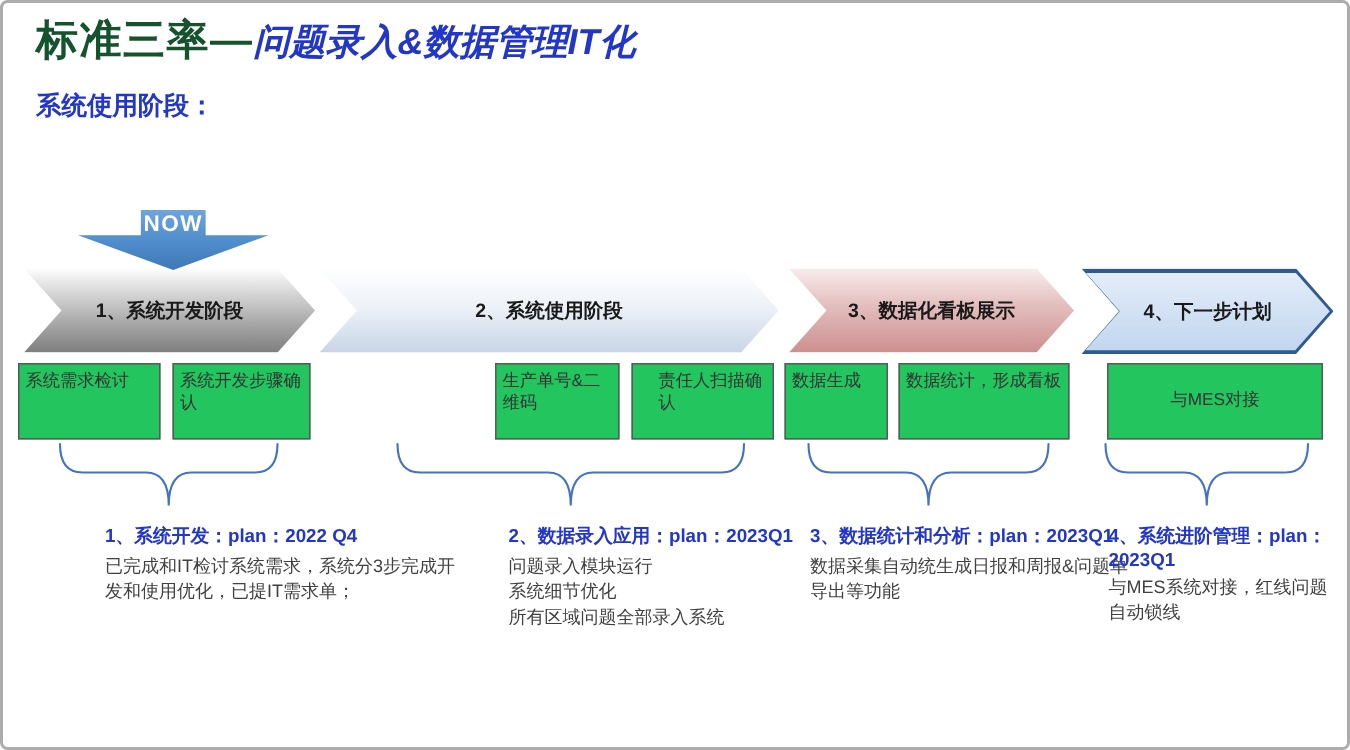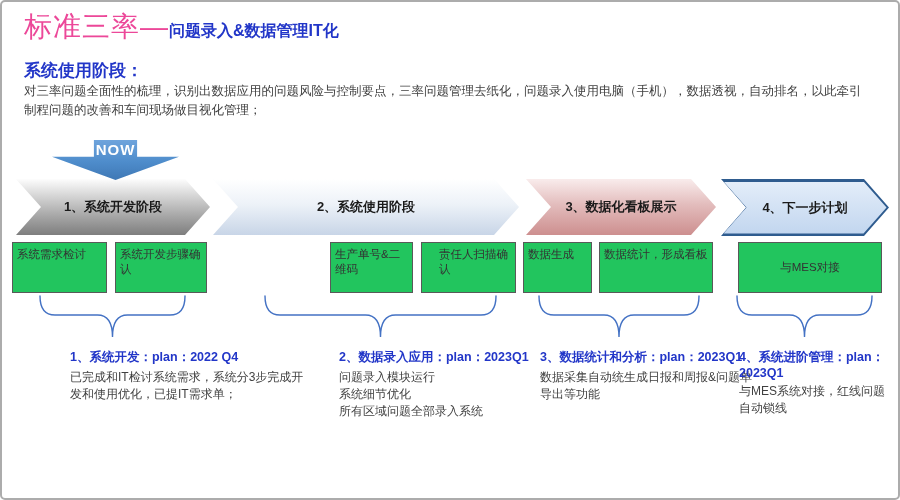--- a/index.html
+++ b/index.html
@@ -5,22 +5,22 @@
   html,body { margin:0; padding:0; background:#fff; }
   body { width:900px; height:500px; font-family:"Liberation Sans","DejaVu Sans",sans-serif; }
   .slide {
     position:relative; box-sizing:border-box;
     width:900px; height:500px;
     background:#fff; border:2px solid #ACACAC; border-radius:5px;
     overflow:hidden;
   }
   
   .title { position:absolute; left:22px; top:6px; white-space:nowrap; }
-  .title .t1 { font-size:28px; font-weight:normal; color:#ec4899; letter-spacing:1px; }
-  .title .t2 { font-size:16px; font-weight:bold; color:#2236C8; }
+  .title .t1 { font-size:28px; font-weight:bold; color:#14532d; letter-spacing:1px; }
+  .title .t2 { font-size:24px; font-weight:bold; color:#2236C8;font-style:italic; }
   .section-heading {
     position:absolute; left:22px; top:57px;
     font-size:17px; font-weight:bold; color:#2236C8;
   }
   .section-body {
     position:absolute; left:22px; top:80px; width:848px;
     font-size:12.5px; line-height:19px; color:#3F3F3F;
   }
   
   .now-arrow {
@@ -90,21 +90,20 @@
 </head>
 <body>
 
 <div class="slide">
 
   <div class="title">
     <span class="t1">标准三率—</span><span class="t2">问题录入&amp;数据管理IT化</span>
   </div>
 
   <div class="section-heading">系统使用阶段：</div>
-  <div class="section-body">对三率问题全面性的梳理，识别出数据应用的问题风险与控制要点，三率问题管理去纸化，问题录入使用电脑（手机），数据透视，自动排名，以此牵引制程问题的改善和车间现场做目视化管理；</div>
 
   <div class="now-arrow">
     <span>NOW</span>
   </div>
 
   <div class="chev chev1">
     <span>1、系统开发阶段</span>
   </div>
   <div class="chev chev2">
     <span>2、系统使用阶段</span>

